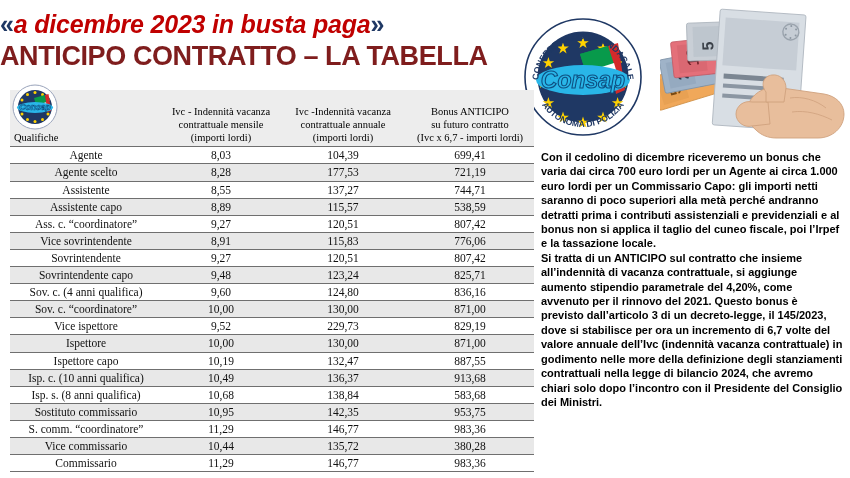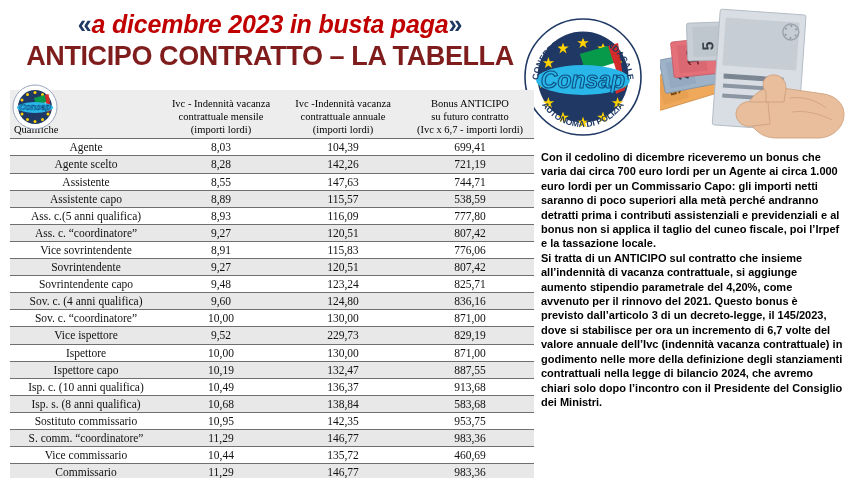--- a/index.html
+++ b/index.html
@@ -14,21 +14,21 @@
     overflow: hidden;
     font-family: "Liberation Sans", sans-serif;
   }
 
   
   #title-block {
     position: absolute;
     left: 0;
     top: 10px;
     width: 540px;
-    text-align: center;
+    text-align: left;
   }
   #headline-quote {
     font-family: "Liberation Sans", sans-serif;
     font-size: 25px;
     font-weight: bold;
     font-style: italic;
     color: #C00000;
     line-height: 1.15;
     white-space: nowrap;
     letter-spacing: -0.2px;
@@ -90,21 +90,21 @@
     border-collapse: collapse;
     width: 524px;
     font-family: "Liberation Serif", serif;
     table-layout: fixed;
   }
   table#tabella thead th {
     background: #EDEDED;
     font-weight: normal;
     font-size: 10.5px;
     color: #000;
-    padding: 8px 3px 2px 3px;
+    padding: 16px 3px 2px 3px;
     vertical-align: bottom;
     line-height: 1.22;
     border: none;
   }
   table#tabella thead th.th-qual {
     text-align: left;
     padding-left: 4px;
   }
   table#tabella thead th.th-num {
     text-align: center;
@@ -328,42 +328,36 @@
     <tbody id="tbody">
         <tr>
           <td class="c-qual">Agente</td>
           <td class="c-num">8,03</td>
           <td class="c-num">104,39</td>
           <td class="c-num">699,41</td>
         </tr>
         <tr>
           <td class="c-qual">Agente scelto</td>
           <td class="c-num">8,28</td>
-          <td class="c-num">142,26</td>
+          <td class="c-num">177,53</td>
           <td class="c-num">721,19</td>
         </tr>
         <tr>
           <td class="c-qual">Assistente</td>
           <td class="c-num">8,55</td>
-          <td class="c-num">147,63</td>
+          <td class="c-num">137,27</td>
           <td class="c-num">744,71</td>
         </tr>
         <tr>
           <td class="c-qual">Assistente capo</td>
           <td class="c-num">8,89</td>
           <td class="c-num">115,57</td>
           <td class="c-num">538,59</td>
         </tr>
         <tr>
-          <td class="c-qual">Ass. c.(5 anni qualifica)</td>
-          <td class="c-num">8,93</td>
-          <td class="c-num">116,09</td>
-          <td class="c-num">777,80</td>
-        </tr>
-        <tr>
           <td class="c-qual">Ass. c. “coordinatore”</td>
           <td class="c-num">9,27</td>
           <td class="c-num">120,51</td>
           <td class="c-num">807,42</td>
         </tr>
         <tr>
           <td class="c-qual">Vice sovrintendente</td>
           <td class="c-num">8,91</td>
           <td class="c-num">115,83</td>
           <td class="c-num">776,06</td>
@@ -431,21 +425,21 @@
         <tr>
           <td class="c-qual">S. comm. “coordinatore”</td>
           <td class="c-num">11,29</td>
           <td class="c-num">146,77</td>
           <td class="c-num">983,36</td>
         </tr>
         <tr>
           <td class="c-qual">Vice commissario</td>
           <td class="c-num">10,44</td>
           <td class="c-num">135,72</td>
-          <td class="c-num">460,69</td>
+          <td class="c-num">380,28</td>
         </tr>
         <tr>
           <td class="c-qual">Commissario</td>
           <td class="c-num">11,29</td>
           <td class="c-num">146,77</td>
           <td class="c-num">983,36</td>
         </tr>
       </tbody>
   </table>
 </div>

